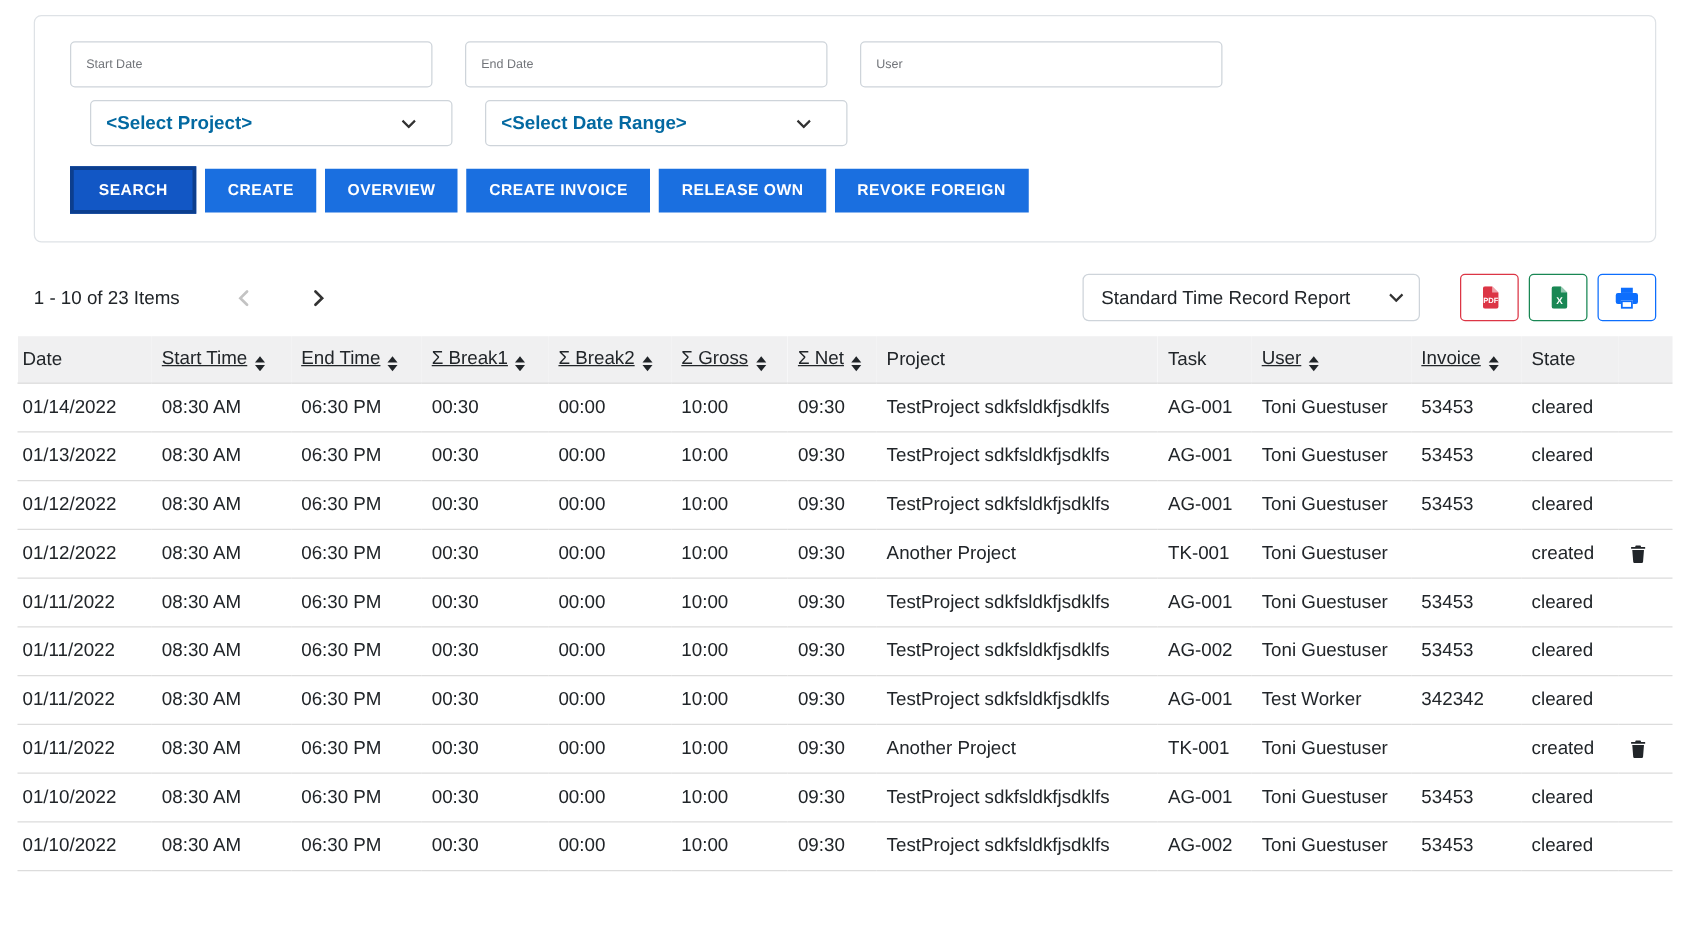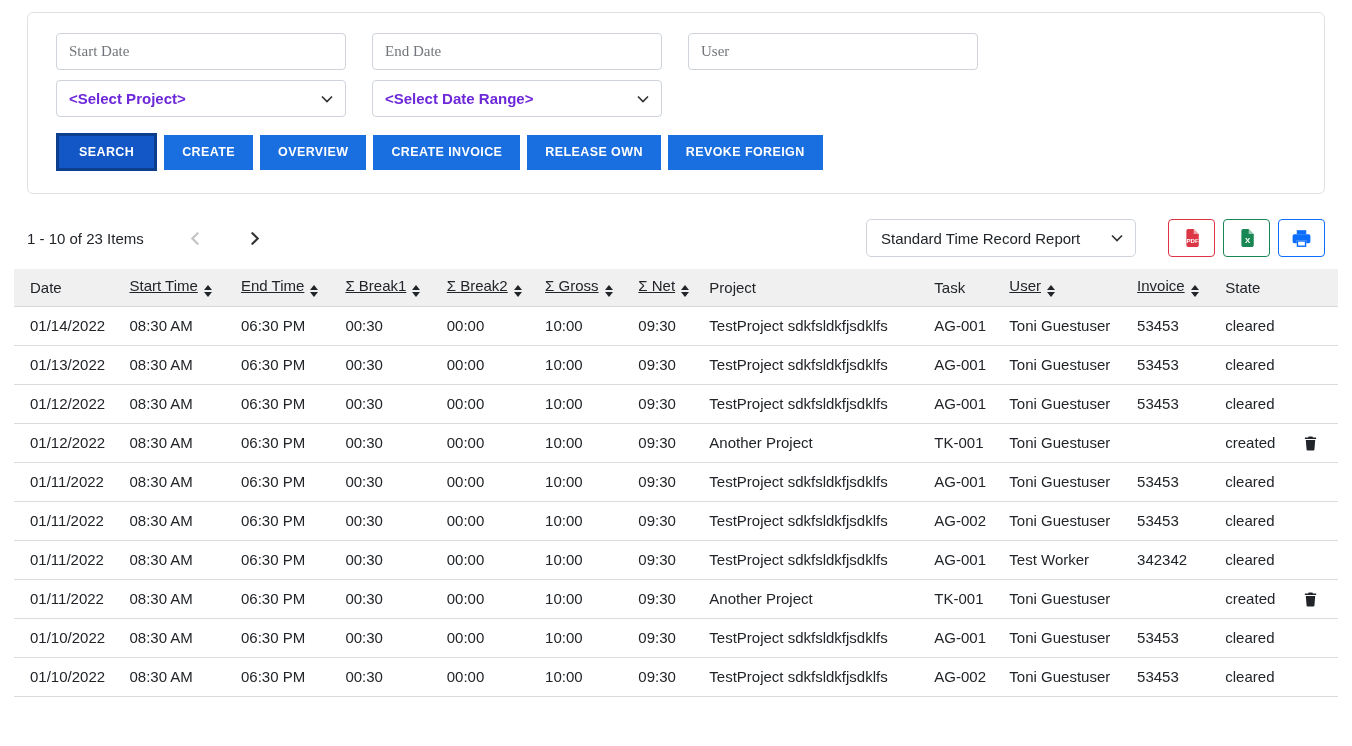--- a/index.html
+++ b/index.html
@@ -28,33 +28,33 @@
     gap:10px;
   }
   .card-title { font-size:21px; font-weight:700; color:#3a3a3a; }
   .card-body { padding:20px 28px 22px 28px; }
 
   .filter-row { display:flex; gap:26px; margin-bottom:10px; }
   .field { width:290px; position:relative; }
   input.text-input {
     width:100%; height:37px;
     border:1px solid #ced4da; border-radius:4px;
-    padding:0 12px; font-size:15px; color:#212529;
-    font-family:Liberation Serif, serif;
+    padding:0 12px; font-size:10px; color:#212529;
+    font-family:Liberation Sans, sans-serif;
     outline:none; background:#fff;
   }
   input.text-input::placeholder { color:#72757a; }
   select.select-input {
     appearance:none; -webkit-appearance:none; -moz-appearance:none;
     width:100%; height:37px;
     border:1px solid #ced4da; border-radius:4px;
     padding:0 34px 0 12px;
     font-family:"Liberation Sans", sans-serif;
-    font-size:15px; font-weight:600; color:#6d28d9;
-    background:#fff; outline:none;
+    font-size:15px; font-weight:600; color:#0369a1;
+    background:#fff; outline:none;margin-left:16px;
   }
   .caret {
     position:absolute; right:13px; top:50%;
     transform:translateY(-50%); pointer-events:none;
     display:flex; align-items:center;
   }
 
   .button-row { display:flex; gap:7px; margin-top:16px; align-items:center; }
   .btn {
     background:#1a6fe0; color:#fff;
@@ -103,21 +103,21 @@
   
   .table-wrap { margin:0 14px; }
   table { width:100%; border-collapse:collapse; table-layout:fixed; }
   thead th {
     background:#f0f0f1;
     font-weight:400; font-size:15px; color:#212529;
     text-align:left; height:37px; padding:0 8px;
     border-bottom:1px solid #d8d8d8;
     white-space:nowrap; overflow:hidden;
   }
-  thead th:first-child, tbody td:first-child { padding-left:16px; }
+  thead th:first-child, tbody td:first-child { padding-left:4px; }
   thead th.sortable { cursor:pointer;margin-top:23px; }
   thead th.sortable .th-label { text-decoration:underline; }
   .sort-icon {
     display:inline-flex; flex-direction:column; gap:2px;
     margin-left:6px; vertical-align:1px;
   }
   .sort-icon i { display:block; width:0; height:0;
     border-left:4px solid transparent; border-right:4px solid transparent; }
   .sort-icon .up { border-bottom:5px solid #212529; }
   .sort-icon .down { border-top:5px solid #212529; }

